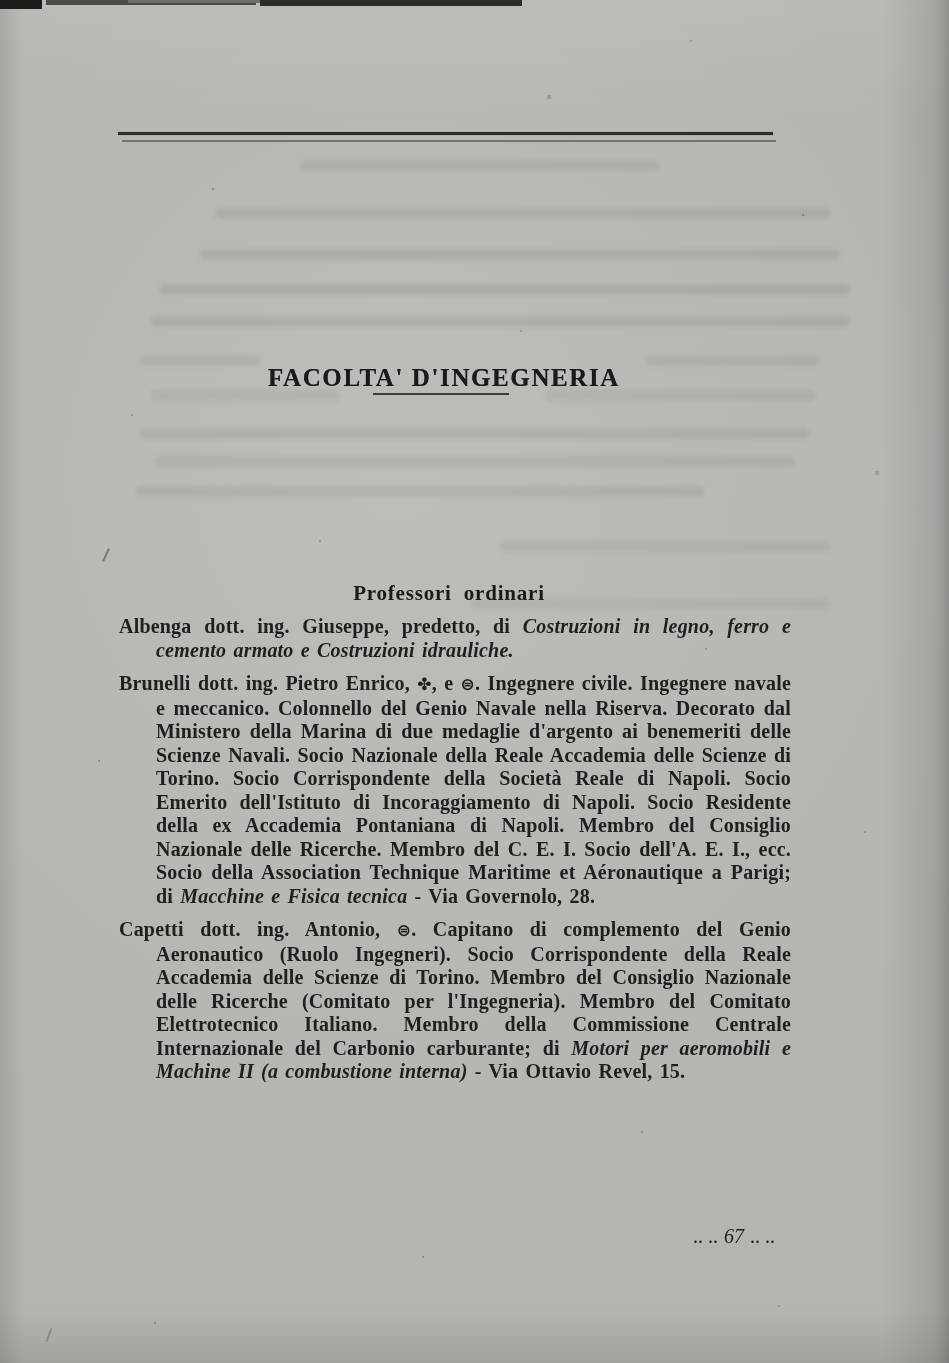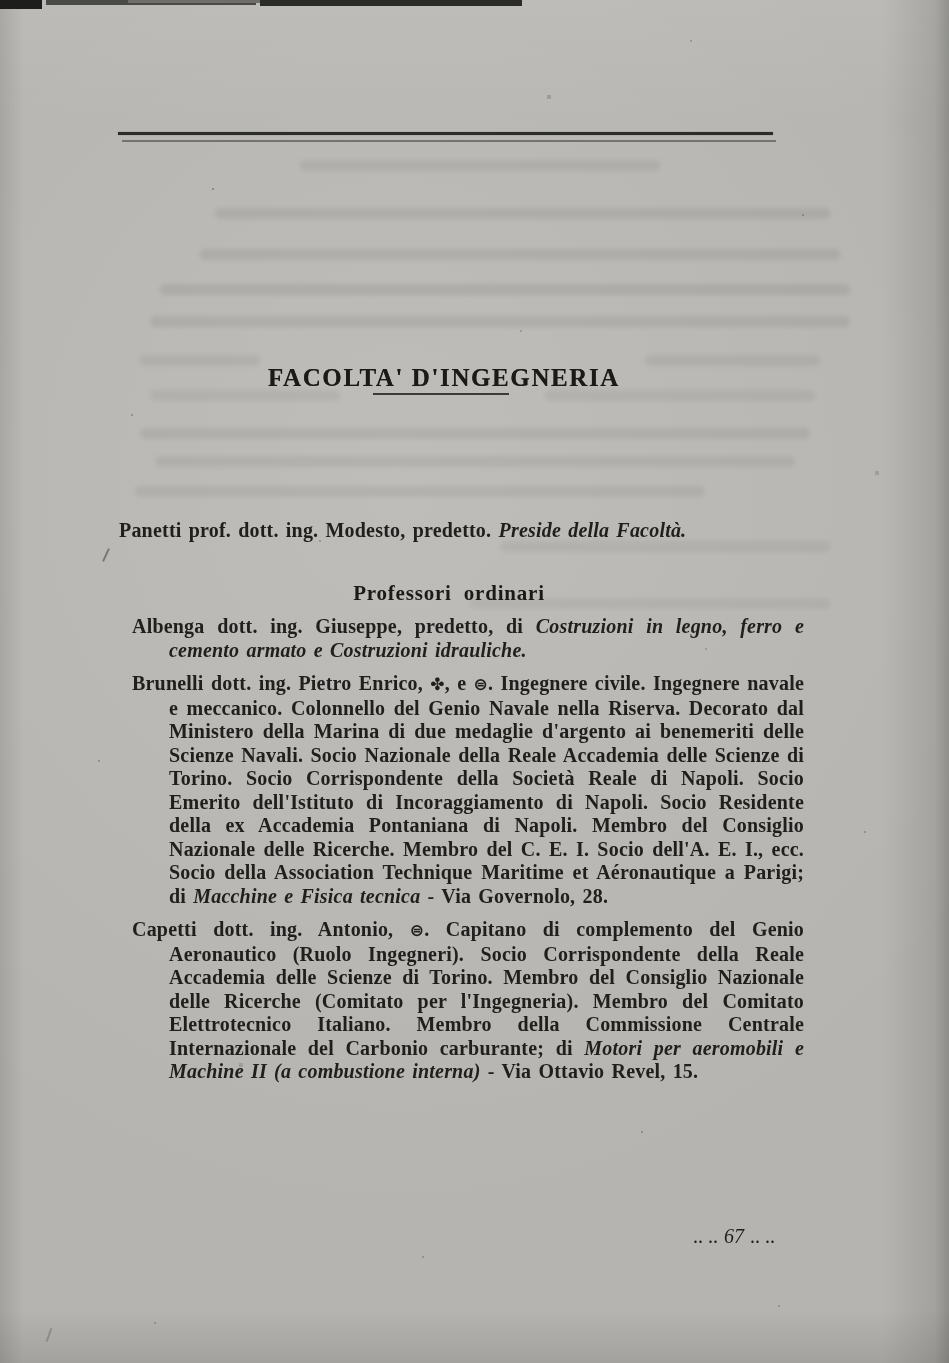--- a/index.html
+++ b/index.html
@@ -41,21 +41,21 @@
   .dean{
     position:absolute;left:119px;top:499px;width:660px;
     font-size:20px;font-weight:700;letter-spacing:.2px;word-spacing:2px;
   }
   .section-heading{
     position:absolute;left:119px;top:564px;width:660px;
     text-align:center;font-size:21px;font-weight:700;letter-spacing:.8px;word-spacing:6px;
     color:#1b1a18;
   }
   .entries{
-    position:absolute;left:132px;top:615px;width:672px;
+    position:absolute;left:119px;top:615px;width:672px;
     font-size:20px;font-weight:700;line-height:23.5px;
     letter-spacing:.2px;word-spacing:2px;
     text-align:justify;
   }
   .entry{margin:0 0 10px 0;padding-left:37px;text-indent:-37px;}
   .seg-italic{font-style:italic;}
   .badge{font-family:"DejaVu Sans",sans-serif;font-size:17px;}
 
   .footer{
     position:absolute;left:640px;top:1205px;width:135px;
@@ -104,21 +104,20 @@
   <div class="ghost" style="left:470px;top:598px;width:360px;opacity:.08"></div>
 
   <div class="tick-mark" style="left:105px;top:548px;transform:rotate(25deg);"></div>
   <div class="tick-mark" style="left:48px;top:1328px;transform:rotate(20deg);opacity:.5;"></div>
 
   <div class="speckles"></div>
 
   <h1 class="title">FACOLTA' D'INGEGNERIA</h1>
   <div class="title-rule"></div>
 
-  <p class="dean"><span>Panetti prof. dott. ing. Modesto, predetto. </span><span class="seg-italic">Preside della Facoltà.</span></p>
 
   <h2 class="section-heading">Professori ordinari</h2>
 
   <div class="entries">
       <p class="entry"><span class="seg-plain">Albenga dott. ing. Giuseppe, predetto, di </span><span class="seg-italic">Costruzioni in legno, ferro e cemento armato e Costruzioni idrauliche.</span></p>
       <p class="entry"><span class="seg-plain">Brunelli dott. ing. Pietro Enrico, </span><span class="badge">✤</span><span class="seg-plain">, e </span><span class="badge">⊜</span><span class="seg-plain">. Ingegnere civile. Ingegnere navale e meccanico. Colonnello del Genio Navale nella Riserva. Decorato dal Ministero della Marina di due medaglie d'argento ai benemeriti delle Scienze Navali. Socio Nazionale della Reale Accademia delle Scienze di Torino. Socio Corrispondente della Società Reale di Napoli. Socio Emerito dell'Istituto di Incoraggiamento di Napoli. Socio Residente della ex Accademia Pontaniana di Napoli. Membro del Consiglio Nazionale delle Ricerche. Membro del C. E. I. Socio dell'A. E. I., ecc. Socio della Association Technique Maritime et Aéronautique a Parigi; di </span><span class="seg-italic">Macchine e Fisica tecnica</span><span class="seg-plain"> - Via Governolo, 28.</span></p>
       <p class="entry"><span class="seg-plain">Capetti dott. ing. Antonio, </span><span class="badge">⊜</span><span class="seg-plain">. Capitano di complemento del Genio Aeronautico (Ruolo Ingegneri). Socio Corrispondente della Reale Accademia delle Scienze di Torino. Membro del Consiglio Nazionale delle Ricerche (Comitato per l'Ingegneria). Membro del Comitato Elettrotecnico Italiano. Membro della Commissione Centrale Internazionale del Carbonio carburante; di </span><span class="seg-italic">Motori per aeromobili e Machine II (a combustione interna)</span><span class="seg-plain"> - Via Ottavio Revel, 15.</span></p>
     </div>
 
   <p class="footer"><span>.. ..</span><span class="num">67</span><span>.. ..</span></p>

